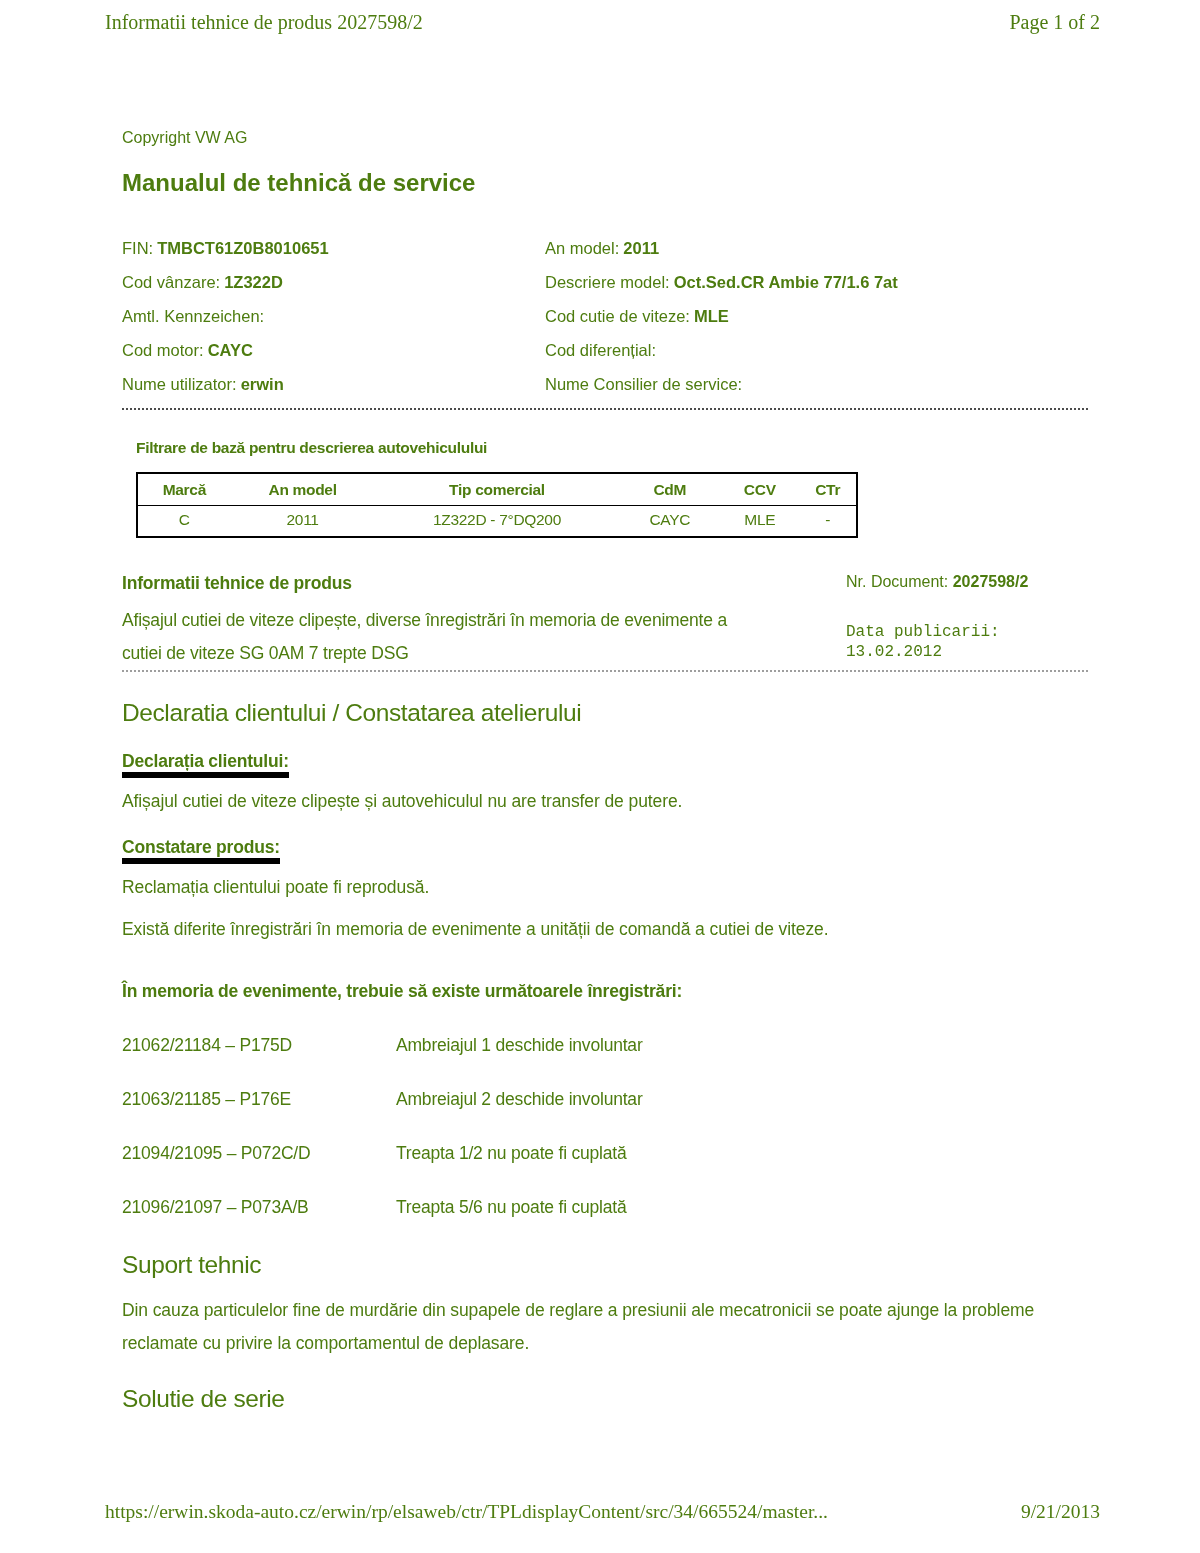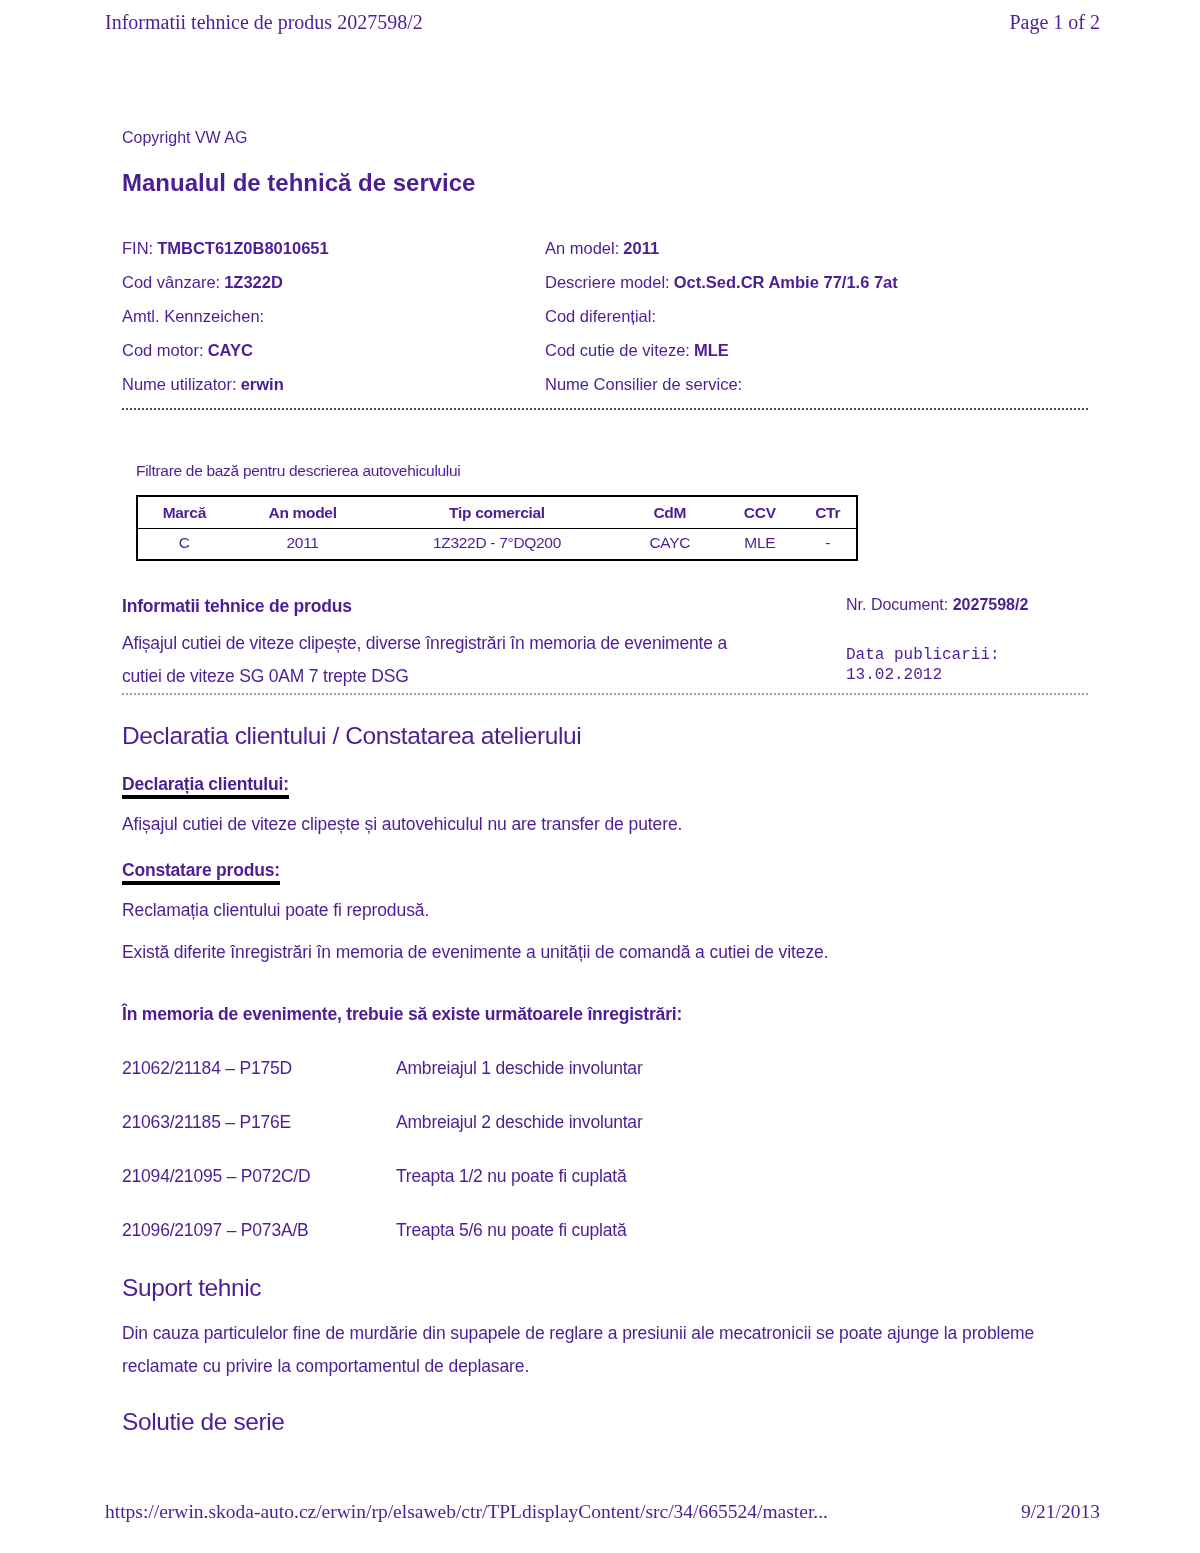--- a/index.html
+++ b/index.html
@@ -2,21 +2,21 @@
 <html><head>
 <meta charset="utf-8">
 <style>
   * { margin: 0; padding: 0; box-sizing: border-box; }
   html, body { background: #ffffff; }
   .page {
     position: relative;
     width: 1200px;
     height: 1553px;
     background: #ffffff;
-    color: #4c1d95;
+    color: #4d7c0f;
     font-family: "Liberation Sans", sans-serif;
     overflow: hidden;
   }
 
   
   .print-header {
     position: absolute; top: 10px; left: 105px; right: 100px;
     display: flex; justify-content: space-between;
     font-family: "Liberation Serif", serif;
     font-size: 20px; line-height: 24px;
@@ -44,22 +44,22 @@
     row-gap: 14px;
     font-size: 16.5px; line-height: 20px;
   }
   .field-row .lbl { margin-right: 4px; }
   .field-row b { font-weight: bold; }
 
   .divider-1 { margin-top: 14px; border-top: 2px dotted #4c4c4c; height: 0; }
   .divider-2 { border-top: 2px dotted #9e9e9e; height: 0; }
 
   .filter-title {
-    margin: 51px 0 0 14px;
-    font-size: 15.5px; line-height: 19px; font-weight: normal;
+    margin: 28px 0 0 14px;
+    font-size: 15.5px; line-height: 19px; font-weight: bold;
     letter-spacing: -0.3px;
   }
 
   table.filter-table {
     margin: 15px 0 0 14px;
     width: 722px;
     border-collapse: collapse;
     border: 2px solid #000;
     font-size: 15.5px;
     letter-spacing: -0.3px;
@@ -82,21 +82,21 @@
   .info-right .date-row { margin-top: 30px; font-family: Liberation Mono, monospace; }
 
   .h1 {
     margin-top: 26px;
     font-size: 24.5px; line-height: 30px; font-weight: 400;
     letter-spacing: -0.4px;
   }
   .h2 { margin-top: 22px; font-size: 17.5px; line-height: 22px; }
   .h2 span {
     font-weight: bold; letter-spacing: -0.2px;
-    border-bottom: 4px solid #000000; padding-bottom: 1px;
+    border-bottom: 6px solid #000000; padding-bottom: 1px;
   }
   .para { margin-top: 16px; font-size: 17.5px; line-height: 26px; letter-spacing: -0.1px; }
   .para.wide { max-width: 960px; line-height: 33px; margin-top: 14px; }
 
   .memory-intro {
     margin-top: 38px; font-size: 17.5px; line-height: 22px; font-weight: bold;
     letter-spacing: -0.2px;
   }
   .codes { margin-top: 32px; }
   .code-row { display: flex; margin-bottom: 32px; font-size: 17.5px; line-height: 22px; letter-spacing: -0.2px; }
@@ -122,22 +122,22 @@
     <div class="manual-title">Manualul de tehnică de service</div>
 
     <div class="fields-grid">
       <div class="field-row"><span class="lbl">FIN:</span><b>TMBCT61Z0B8010651</b></div>
       <div class="field-row"><span class="lbl">Cod vânzare:</span><b>1Z322D</b></div>
       <div class="field-row"><span class="lbl">Amtl. Kennzeichen:</span><b></b></div>
       <div class="field-row"><span class="lbl">Cod motor:</span><b>CAYC</b></div>
       <div class="field-row"><span class="lbl">Nume utilizator:</span><b>erwin</b></div>
       <div class="field-row"><span class="lbl">An model:</span><b>2011</b></div>
       <div class="field-row"><span class="lbl">Descriere model:</span><b>Oct.Sed.CR Ambie 77/1.6 7at</b></div>
+      <div class="field-row"><span class="lbl">Cod cutie de viteze:</span><b>MLE</b></div>
       <div class="field-row"><span class="lbl">Cod diferențial:</span><b></b></div>
-      <div class="field-row"><span class="lbl">Cod cutie de viteze:</span><b>MLE</b></div>
       <div class="field-row"><span class="lbl">Nume Consilier de service:</span><b></b></div>
     </div>
 
     <div class="divider-1"></div>
 
     <div class="filter-title">Filtrare de bază pentru descrierea autovehiculului</div>
 
     <table class="filter-table">
       <thead>
         <tr>

